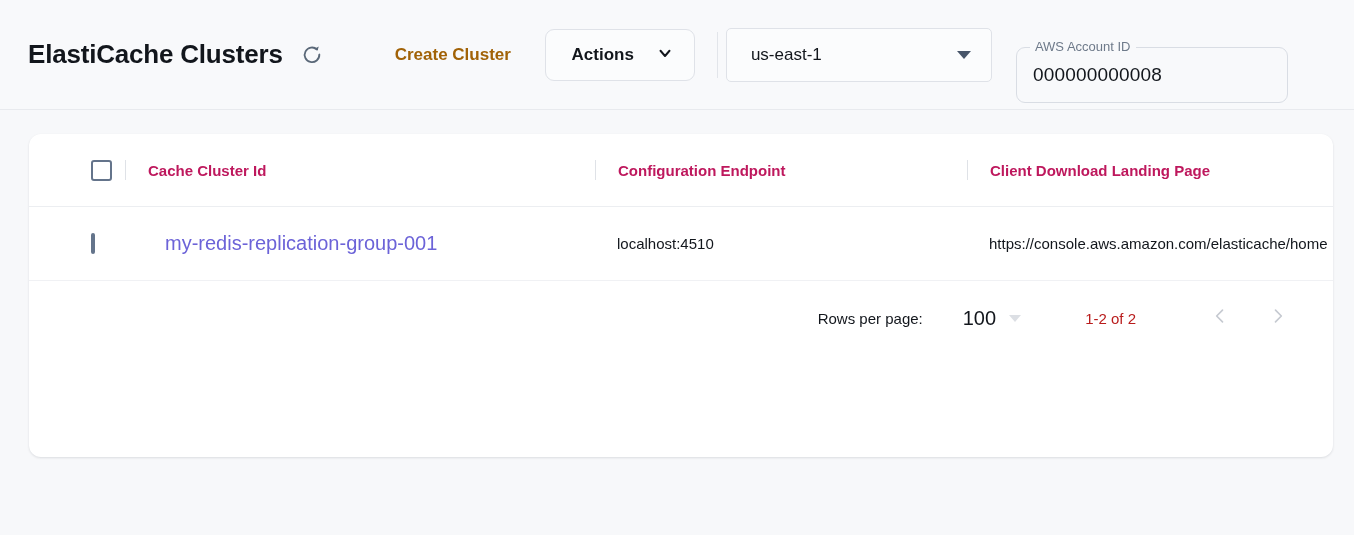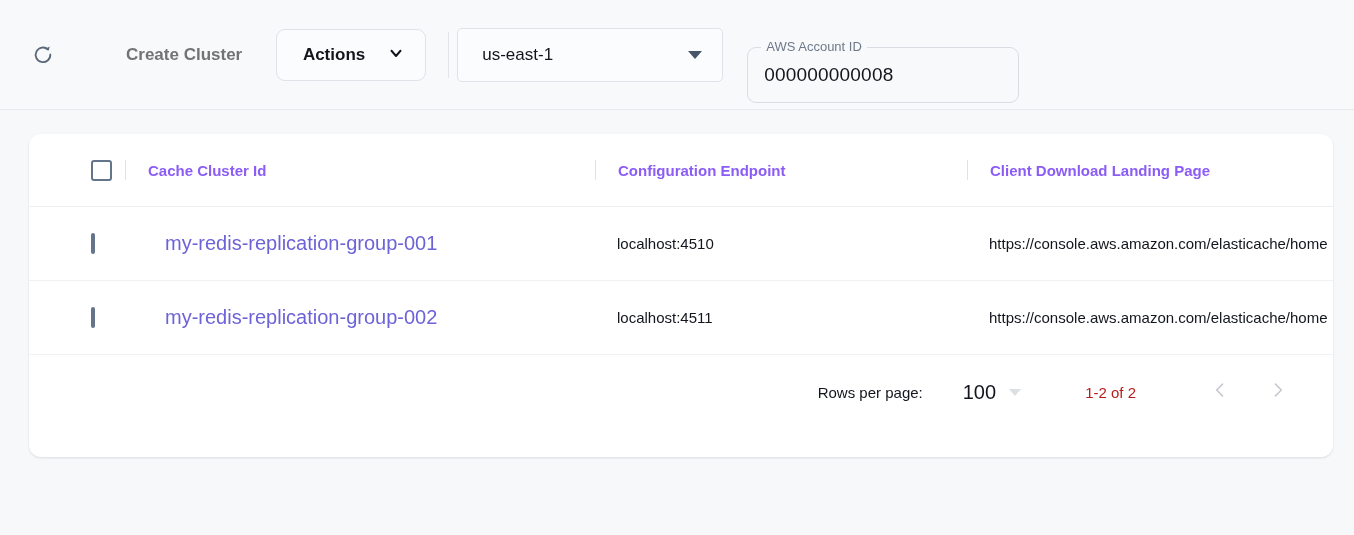--- a/index.html
+++ b/index.html
@@ -45,21 +45,21 @@
     display: flex;
     align-items: center;
     justify-content: center;
     cursor: pointer;
   }
 
   .create-cluster-btn {
     margin-left: 68px;
     font-size: 17px;
     font-weight: bold;
-    color: #737373;
+    color: #a16207;
     white-space: nowrap;
     cursor: pointer;
     background: none;
     border: none;
     font-family: inherit;
     padding: 0;
   }
 
   .actions-btn {
     margin-left: 34px;
@@ -170,21 +170,21 @@
   }
   .col-check  { width: 96px; }
   .col-id     { width: 470px; }
   .col-endpoint { width: 372px; }
   .col-landing  { width: auto; }
 
   thead th {
     text-align: left;
     font-size: 15px;
     font-weight: bold;
-    color: #8b5cf6;
+    color: #be185d;
     height: 72px;
     padding: 0;
     vertical-align: middle;
     border-bottom: 1px solid #eceef1;
     white-space: nowrap;
     overflow: hidden;
   }
   .th-inner {
     display: flex;
     align-items: center;
@@ -284,20 +284,21 @@
   }
   .page-btn.prev { margin-left: 62px; }
   .page-btn.next { margin-left: 14px; }
 </style>
 </head>
 <body>
 
 <div class="app-header">
 
   <div class="title-block">
+    <div class="page-title">ElastiCache Clusters</div>
     <div class="refresh-btn">
       <svg width="22" height="22" viewBox="0 0 24 24" fill="none" stroke="#5a6878" stroke-width="2" stroke-linecap="round" stroke-linejoin="round">
         <path d="M20 11.5A8 8 0 1 1 17.5 6"></path>
         <polyline points="19.4 2.6 18.2 6.6 14.2 5.4" fill="#5a6878" stroke="none"></polyline>
       </svg>
     </div>
   </div>
 
   <button class="create-cluster-btn">Create Cluster</button>
 
@@ -366,32 +367,20 @@
             <span class="checkbox"></span>
           </td>
           <td class="col-id">
             <span class="cluster-link">my-redis-replication-group-001</span>
           </td>
           <td class="col-endpoint">localhost:4510</td>
           <td class="col-landing">
             <span class="landing-url">https://console.aws.amazon.com/elasticache/home</span>
           </td>
         </tr>
-        <tr>
-          <td class="col-check">
-            <span class="checkbox"></span>
-          </td>
-          <td class="col-id">
-            <span class="cluster-link">my-redis-replication-group-002</span>
-          </td>
-          <td class="col-endpoint">localhost:4511</td>
-          <td class="col-landing">
-            <span class="landing-url">https://console.aws.amazon.com/elasticache/home</span>
-          </td>
-        </tr>
       </tbody>
     </table>
 
     <div class="pagination">
       <span class="rows-label">Rows per page:</span>
       <div class="rows-select">
         <span class="rows-value">100</span>
         <span class="caret-small"></span>
       </div>
       <span class="range-label">1-2 of 2</span>

